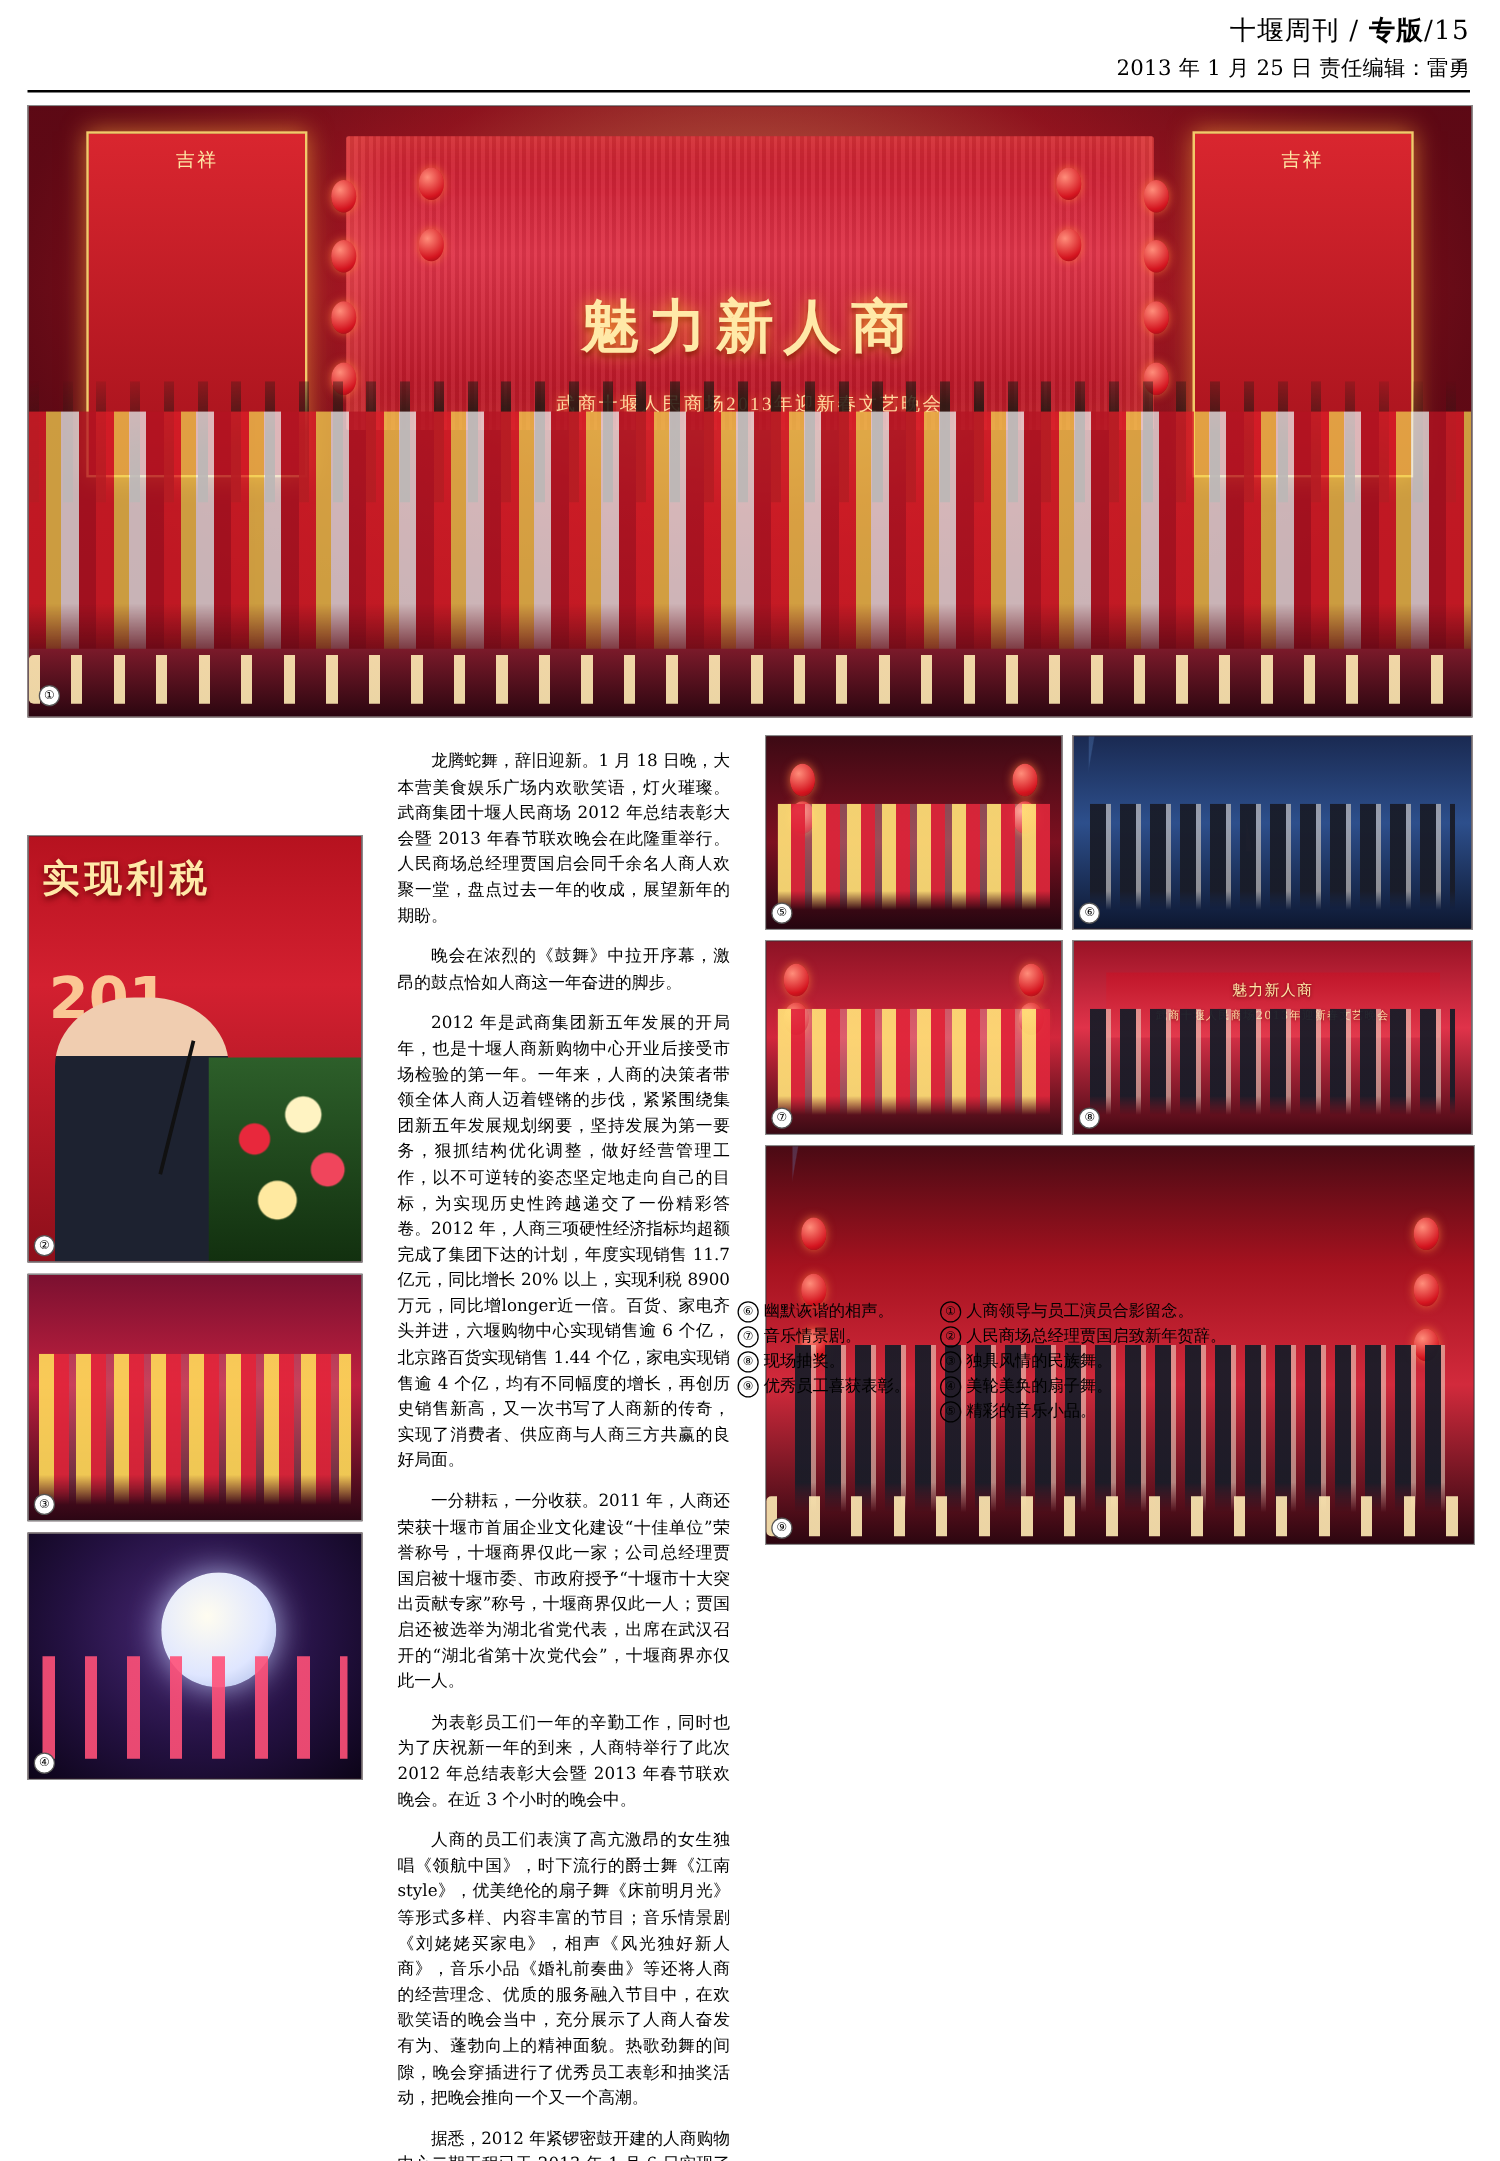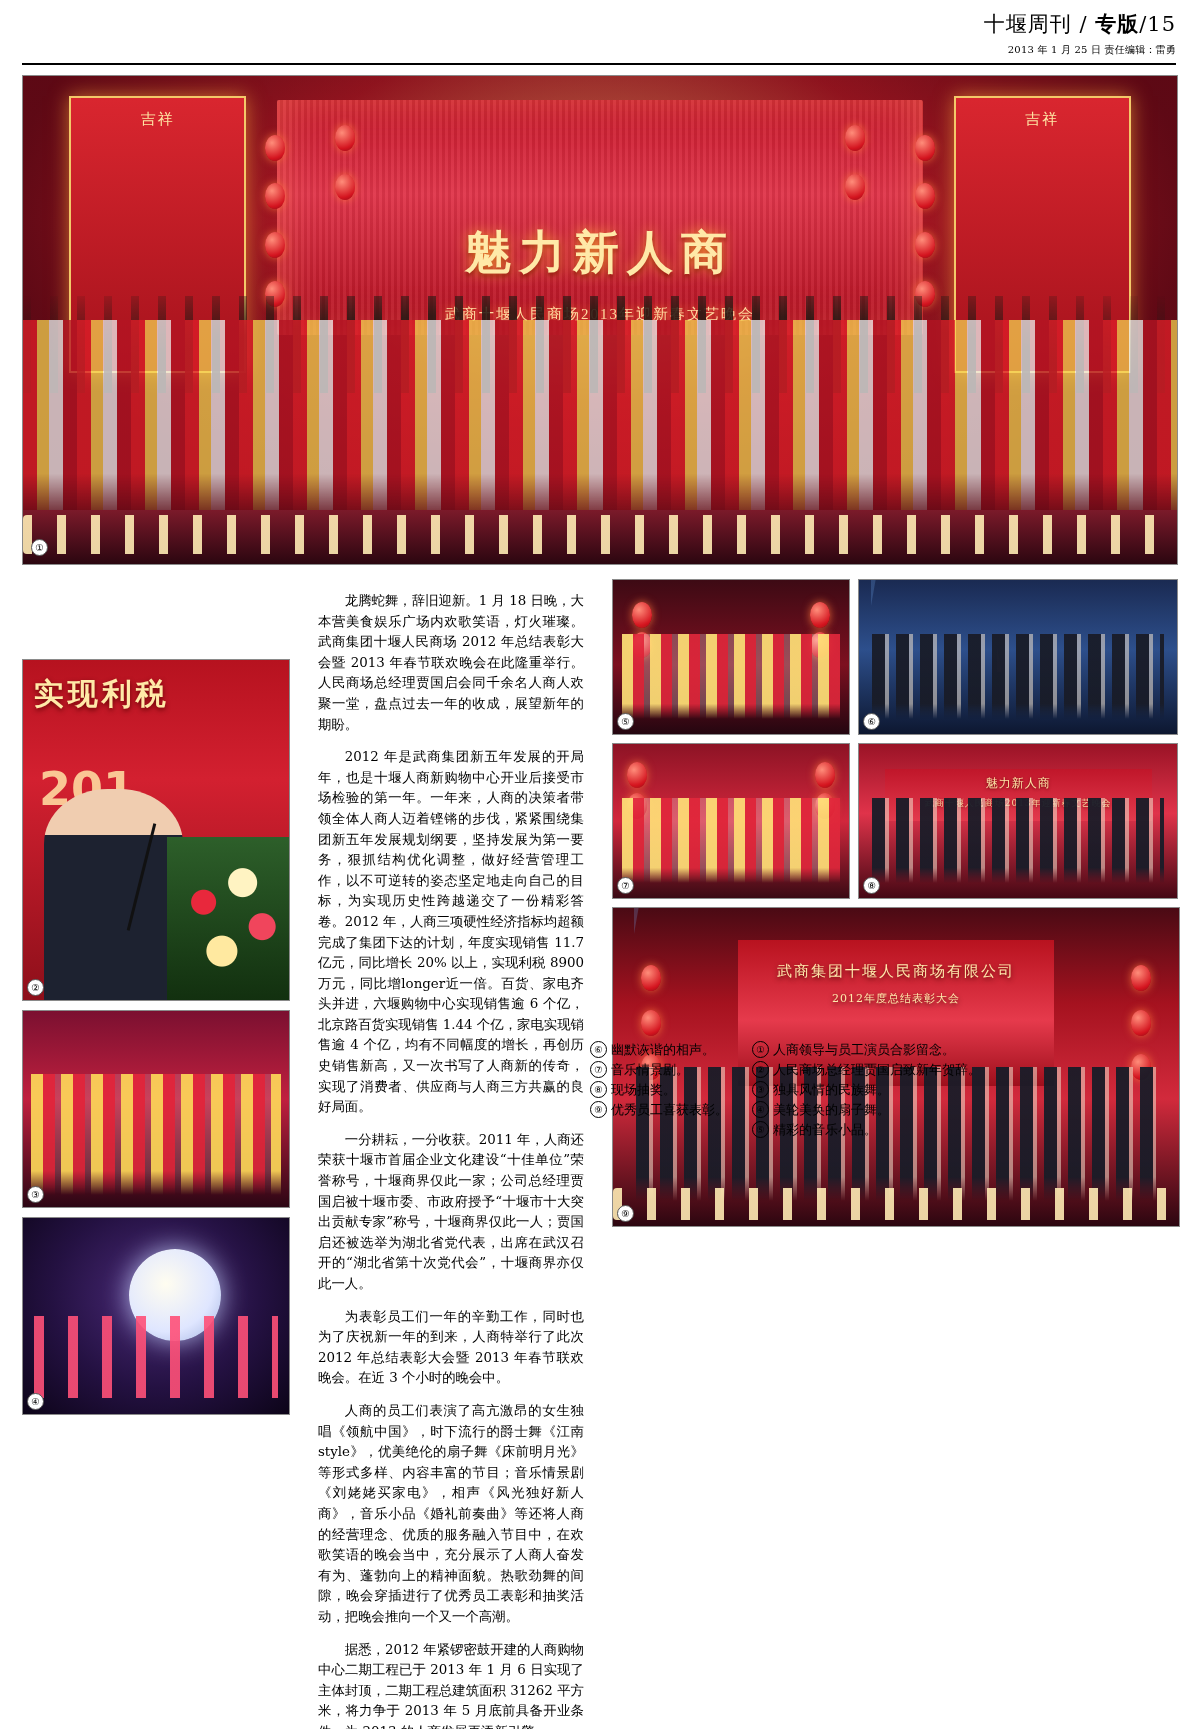--- a/index.html
+++ b/index.html
@@ -31,21 +31,21 @@
   }
   .masthead-title {
     font-family: "DejaVu Serif", serif;
     font-size: 21px;
     letter-spacing: 1px;
     color: #000;
     font-weight: 400;
   }
   .masthead-title b { font-weight: bold; }
   .masthead-sub {
-    font-size: 10px;
+    font-size: 17px;
     margin-top: 5px;
     letter-spacing: 0.2px;
     font-family: "DejaVu Serif", serif;
   }
   .masthead-rule {
     border-bottom: 2px solid #000;
     margin-top: 6px;
   }
 
   
@@ -441,20 +441,21 @@
       <div class="ph ph4">
         <div class="p4bg"></div>
         <div class="p4-moon"></div>
         <div class="p4-dancers"></div>
         <div class="photo-num">④</div>
       </div>
     </div>
 
     <div class="col-mid body-text">
       <p>龙腾蛇舞，辞旧迎新。1 月 18 日晚，大本营美食娱乐广场内欢歌笑语，灯火璀璨。武商集团十堰人民商场 2012 年总结表彰大会暨 2013 年春节联欢晚会在此隆重举行。人民商场总经理贾国启会同千余名人商人欢聚一堂，盘点过去一年的收成，展望新年的期盼。</p>
+      <p>晚会在浓烈的《鼓舞》中拉开序幕，激昂的鼓点恰如人商这一年奋进的脚步。</p>
       <p>2012 年是武商集团新五年发展的开局年，也是十堰人商新购物中心开业后接受市场检验的第一年。一年来，人商的决策者带领全体人商人迈着铿锵的步伐，紧紧围绕集团新五年发展规划纲要，坚持发展为第一要务，狠抓结构优化调整，做好经营管理工作，以不可逆转的姿态坚定地走向自己的目标，为实现历史性跨越递交了一份精彩答卷。2012 年，人商三项硬性经济指标均超额完成了集团下达的计划，年度实现销售 11.7 亿元，同比增长 20% 以上，实现利税 8900 万元，同比增longer近一倍。百货、家电齐头并进，六堰购物中心实现销售逾 6 个亿，北京路百货实现销售 1.44 个亿，家电实现销售逾 4 个亿，均有不同幅度的增长，再创历史销售新高，又一次书写了人商新的传奇，实现了消费者、供应商与人商三方共赢的良好局面。</p>
       <p>一分耕耘，一分收获。2011 年，人商还荣获十堰市首届企业文化建设“十佳单位”荣誉称号，十堰商界仅此一家；公司总经理贾国启被十堰市委、市政府授予“十堰市十大突出贡献专家”称号，十堰商界仅此一人；贾国启还被选举为湖北省党代表，出席在武汉召开的“湖北省第十次党代会”，十堰商界亦仅此一人。</p>
       <p>为表彰员工们一年的辛勤工作，同时也为了庆祝新一年的到来，人商特举行了此次 2012 年总结表彰大会暨 2013 年春节联欢晚会。在近 3 个小时的晚会中。</p>
       <p>人商的员工们表演了高亢激昂的女生独唱《领航中国》，时下流行的爵士舞《江南 style》，优美绝伦的扇子舞《床前明月光》等形式多样、内容丰富的节目；音乐情景剧《刘姥姥买家电》，相声《风光独好新人商》，音乐小品《婚礼前奏曲》等还将人商的经营理念、优质的服务融入节目中，在欢歌笑语的晚会当中，充分展示了人商人奋发有为、蓬勃向上的精神面貌。热歌劲舞的间隙，晚会穿插进行了优秀员工表彰和抽奖活动，把晚会推向一个又一个高潮。</p>
       <p>据悉，2012 年紧锣密鼓开建的人商购物中心二期工程已于 2013 年 1 月 6 日实现了主体封顶，二期工程总建筑面积 31262 平方米，将力争于 2013 年 5 月底前具备开业条件，为 2013 的人商发展再添新引擎。</p>
       <p class="byline">（孙怡 文/图）</p>
     </div>
 
     <div class="col-right">
       <div class="rgrid">
@@ -494,24 +495,20 @@
             <small>武商十堰人民商场2013年迎新春文艺晚会</small>
           </div>
           <div class="figs suits"></div>
           <div class="photo-num">⑧</div>
         </div>
       </div>
 
       <div class="ph ph9">
         <div class="stage-e"></div>
         <div class="beams"></div>
-        <div class="big-led">
-          <span>武商集团十堰人民商场有限公司</span>
-          <small>2012年度总结表彰大会</small>
-        </div>
         <div class="lantern" style="left:5%;top:18%"></div>
         <div class="lantern" style="left:5%;top:32%"></div>
         <div class="lantern" style="left:5%;top:46%"></div>
         <div class="lantern" style="right:5%;top:18%"></div>
         <div class="lantern" style="right:5%;top:32%"></div>
         <div class="lantern" style="right:5%;top:46%"></div>
         <div class="figs suits" style="bottom:8%;height:42%"></div>
         <div class="hero-flowers" style="bottom:2%;height:10%"></div>
         <div class="photo-num">⑨</div>
       </div>

